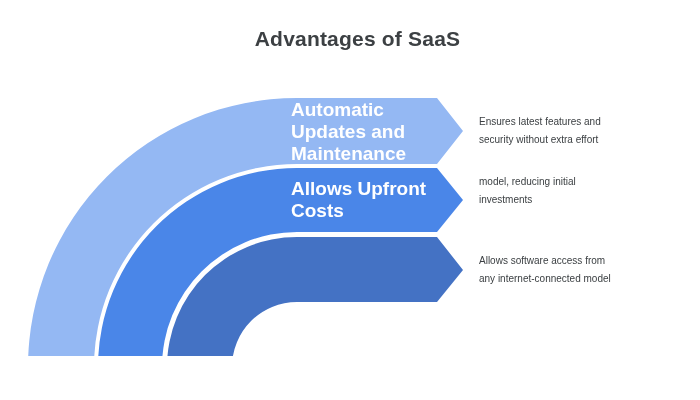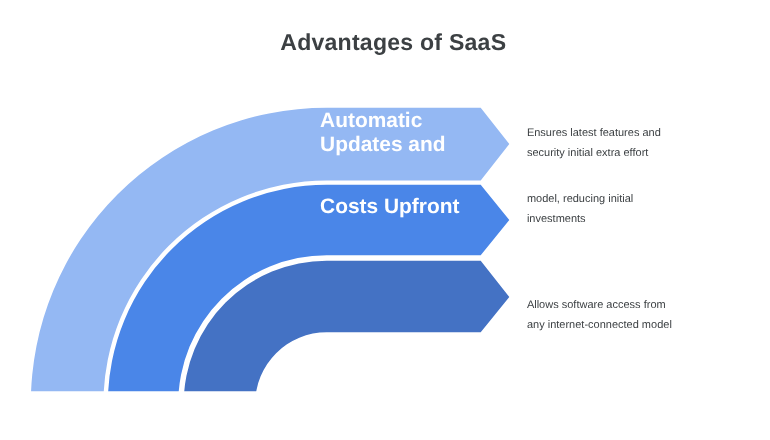--- a/index.html
+++ b/index.html
@@ -44,49 +44,51 @@
     color: #3C4043;
     font-size: 10px;
     line-height: 18px;
   }
   .band-desc span { display: block; }
   #label-1 { top: 99px; }
   #label-2 { top: 178px; }
   #label-3 { top: 258px; }
   #desc-1 { top: 113px; }
   #desc-2 { top: 173px; }
-  #desc-3 { top: 252px; margin-top: 17px; }
+  #desc-3 { top: 252px; }
 </style>
 </head>
 <body>
 
 <div id="canvas">
 
   <div class="title">Advantages of SaaS</div>
 
   <svg class="diagram" width="700" height="400" viewBox="0 0 700 400">
 
     <path d="M 28 367 A 269 269 0 0 1 297 98 L 437 98 L 463 131 L 437 164 L 297 164 A 203 203 0 0 0 94 367 Z" fill="#94B8F3"></path>
 
     <path d="M 98 367 A 199 199 0 0 1 297 168 L 437 168 L 463 200 L 437 232 L 297 232 A 135 135 0 0 0 162 367 Z" fill="#4A86E8"></path>
 
     <path d="M 167 367 A 130 130 0 0 1 297 237 L 437 237 L 463 270 L 437 302 L 297 302 A 65 65 0 0 0 232 367 Z" fill="#4472C4"></path>
   </svg>
 
   <div id="label-1" class="band-label">
     <span>Automatic</span>
     <span>Updates and</span>
+    <span>Maintenance</span>
   </div>
   <div id="label-2" class="band-label">
-    <span>Costs Upfront</span>
+    <span>Allows Upfront</span>
+    <span>Costs</span>
   </div>
 
   <div id="desc-1" class="band-desc">
     <span>Ensures latest features and</span>
-    <span>security initial extra effort</span>
+    <span>security without extra effort</span>
   </div>
   <div id="desc-2" class="band-desc">
     <span>model, reducing initial</span>
     <span>investments</span>
   </div>
   <div id="desc-3" class="band-desc">
     <span>Allows software access from</span>
     <span>any internet-connected model</span>
   </div>
 

